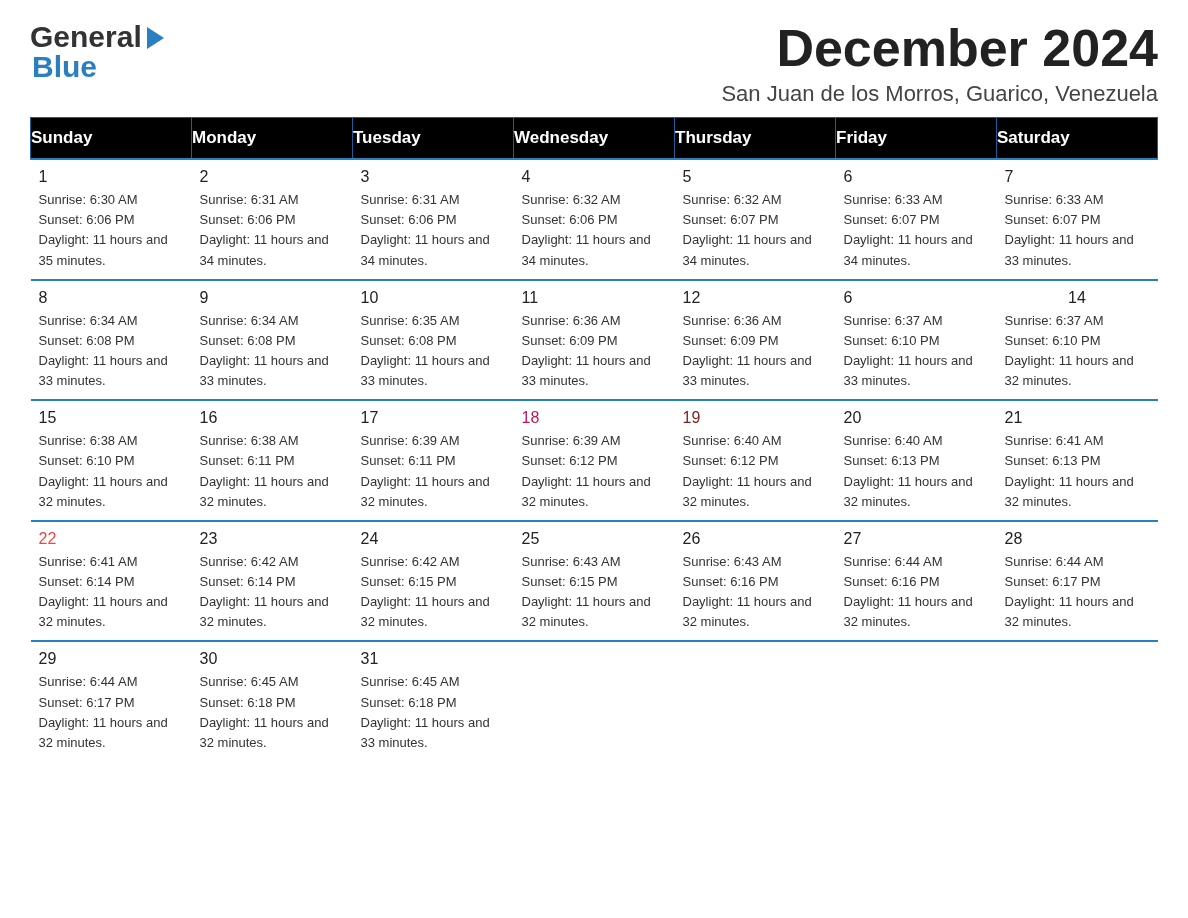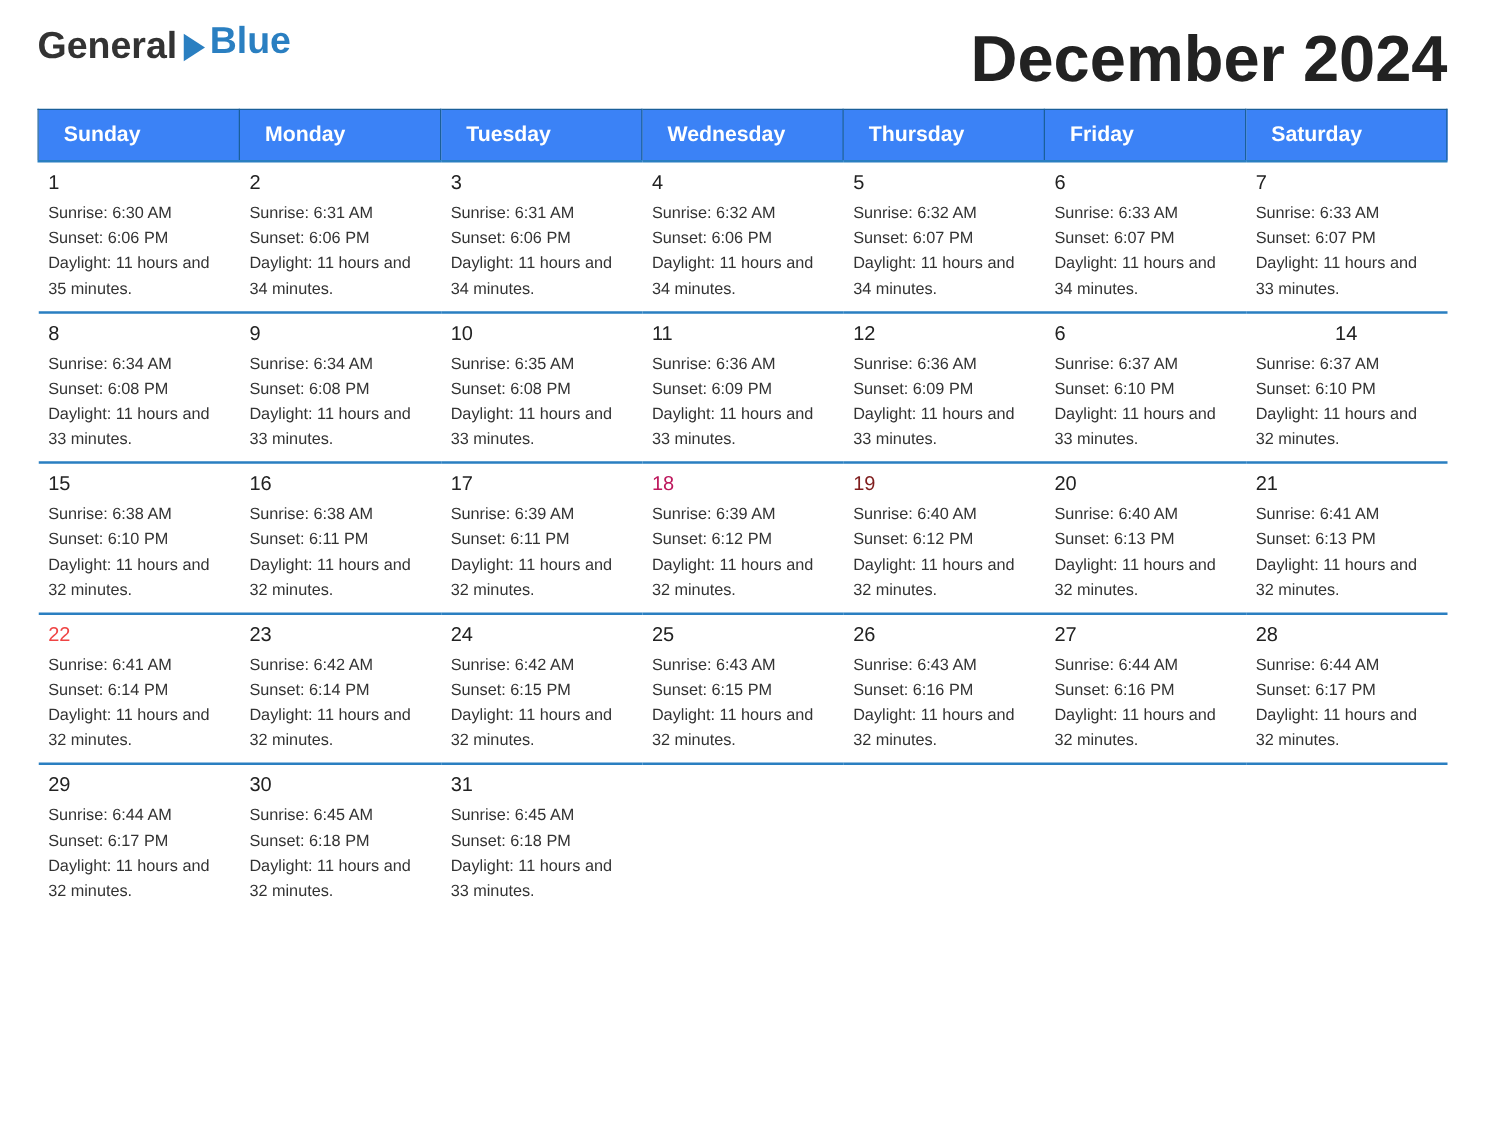--- a/index.html
+++ b/index.html
@@ -11,21 +11,21 @@
       padding: 20px 30px;
     }
     .header {
       display: flex;
       justify-content: space-between;
       align-items: flex-start;
       margin-bottom: 10px;
     }
     .logo {
       display: flex;
-      flex-direction: row;
+      flex-direction: column;
       align-items: flex-start;
     }
     .title-block {
       text-align: right;
     }
     .month-title {
       font-size: 52px;
       font-weight: bold;
       color: #222;
       line-height: 1.1;
@@ -34,25 +34,25 @@
       font-size: 22px;
       color: #444;
       margin-top: 4px;
     }
     .calendar-table {
       width: 100%;
       border-collapse: collapse;
       margin-top: 10px;
     }
     .calendar-table th {
-      background-color: #3b82f6;
+      background-color: #000000;
       color: #fff;
       font-size: 17px;
       font-weight: bold;
-      padding: 10px 20px;
+      padding: 10px 0;
       text-align: left;
       border: 1px solid #1a5f9a;
     }
     .calendar-table td {
       vertical-align: top;
       padding: 8px;
       border: 1px solid #ccc;
       border-top: 2px solid #2a7fc1;
       font-size: 13px;
       color: #333;
@@ -87,20 +87,21 @@
 <div class="header">
   <div class="logo">
     <div style="display:flex; align-items:center; gap:2px;">
       <span style="font-size:30px; font-weight:bold; color:#333;">General</span>
       <span style="display:inline-block; width:0; height:0; border-top:11px solid transparent; border-bottom:11px solid transparent; border-left:17px solid #2a7fc1; margin: 0 2px 0 3px; transform: translateY(1px);"></span>
     </div>
     <span style="font-size:30px; font-weight:bold; color:#2a7fc1; margin-top:-4px; padding-left: 2px;">Blue</span>
   </div>
   <div class="title-block">
     <div class="month-title">December 2024</div>
+    <div class="location-title">San Juan de los Morros, Guarico, Venezuela</div>
   </div>
 </div>
 
 <table class="calendar-table">
   <thead>
     <tr>
       <th>Sunday</th>
       <th>Monday</th>
       <th>Tuesday</th>
       <th>Wednesday</th>

